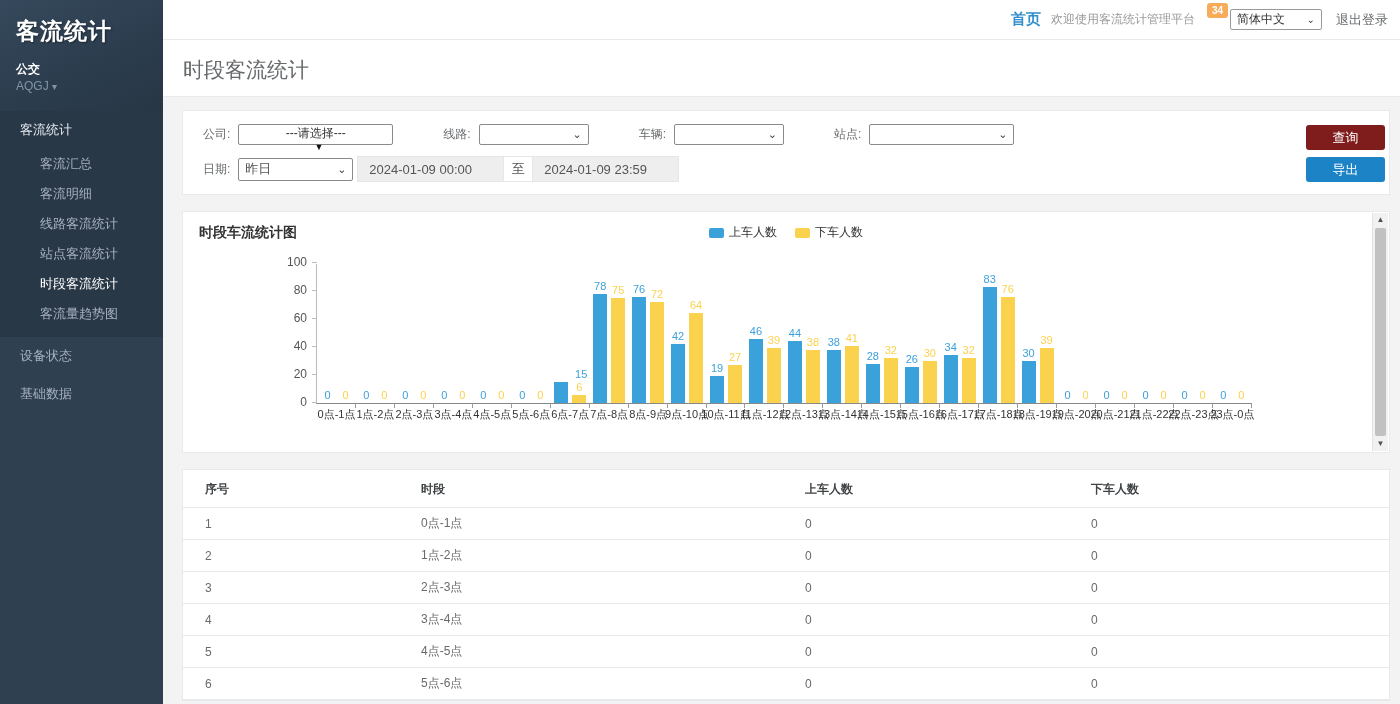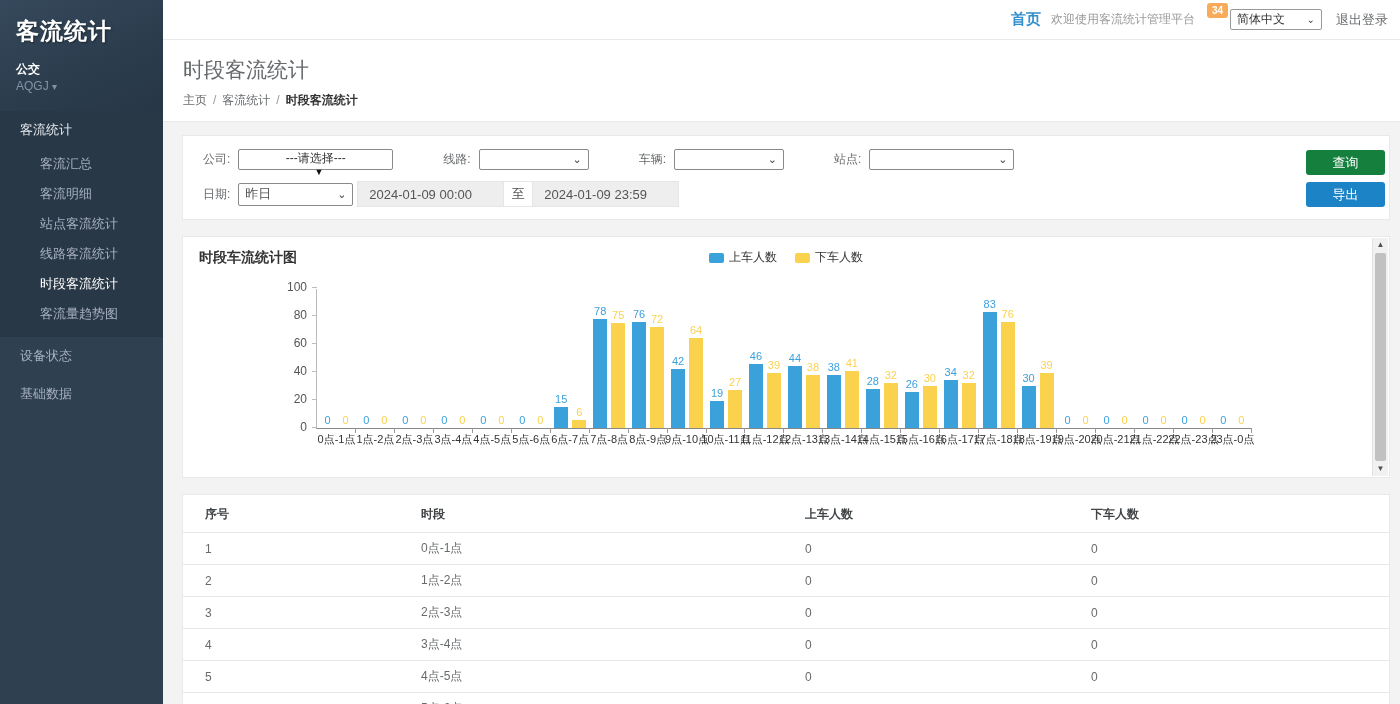--- a/index.html
+++ b/index.html
@@ -62,21 +62,21 @@
   .sel.company { width:155px;flex-direction:column; }
   .sel.line, .sel.vehicle { width:110px; }
   .sel.station { width:145px; }
   .sel.preset { width:115px; height:23px; font-size:13px; color:#555; }
   .date-box { height:26px; width:147px; background:#eeeeee; border:1px solid #e5e6e7;
     font-size:13px; color:#555; display:flex; align-items:center; padding:0 11px; margin-left:4px; }
   .to-box { height:26px; width:28px; background:#ffffff; border:1px solid #e5e6e7; border-left:none;
     border-right:none; font-size:13px; color:#555; display:flex; align-items:center; justify-content:center; }
   .btn { position:absolute; right:4px; width:79px; height:25px; border:none; border-radius:3px;
     color:#fff; font-size:13px; cursor:pointer; font-family:inherit; }
-  .btn-query { top:14px; background:#15803d; }
+  .btn-query { top:14px; background:#7f1d1d; }
   .btn-export { top:46px; background:#1c84c6; }
 
   
   .chart-panel { position:relative; height:242px; margin-bottom:16px; padding:12px 16px; }
   .chart-title { font-size:14px; font-weight:bold; color:#333; }
   .legend { position:absolute; left:50%; transform:translateX(-50%); top:12px;
     display:flex; align-items:center; }
   .legend-item { display:flex; align-items:center; margin:0 9px; }
   .legend-swatch { width:15px; height:10px; border-radius:2px; margin-right:5px; }
   .legend-label { font-size:12px; color:#333; }
@@ -125,22 +125,22 @@
         <span>AQGJ</span>
         <span class="caret">▾</span>
       </div>
     </div>
     <nav id="side-nav">
         <div class="nav-section active">
           <div class="nav-parent">客流统计</div>
           <div class="nav-sub">
             <div class="nav-child">客流汇总</div>
             <div class="nav-child">客流明细</div>
+            <div class="nav-child">线路客流统计</div>
             <div class="nav-child">站点客流统计</div>
-            <div class="nav-child">线路客流统计</div>
             <div class="nav-child current">时段客流统计</div>
             <div class="nav-child">客流量趋势图</div>
           </div>
         </div>
         <div class="nav-section">
           <div class="nav-parent">设备状态</div>
         </div>
         <div class="nav-section">
           <div class="nav-parent">基础数据</div>
         </div>
@@ -155,21 +155,20 @@
       <span class="notif-badge">34</span>
       <div class="lang-select">
         <span>简体中文</span>
         <span class="chev">⌄</span>
       </div>
       <a class="logout-link">退出登录</a>
     </header>
 
     <div class="page-heading">
       <h1>时段客流统计</h1>
-      <div class="breadcrumb" id="breadcrumb"><span class="crumb">主页</span><span class="sep">/</span><span class="crumb">客流统计</span><span class="sep">/</span><span class="crumb last">时段客流统计</span></div>
     </div>
 
     <div class="content">
 
       <section class="panel filter-panel">
         <div class="f-row">
           <div class="f-item">
             <span class="f-label">公司:</span>
             <div class="sel company">
               <span>---请选择---</span>
@@ -300,21 +299,21 @@
                 <div class="bar" style="height: 0px; background: rgb(59, 161, 219);"></div>
               </div>
               <div class="bar-wrap">
                 <div class="bar-value" style="color: rgb(251, 210, 77); bottom: 2px;">0</div>
                 <div class="bar" style="height: 0px; background: rgb(251, 210, 77);"></div>
               </div>
               <div class="x-label">5点-6点</div>
             </div>
             <div class="bar-group">
               <div class="bar-wrap">
-                <div class="bar-value" style="color: rgb(59, 161, 219); bottom: 23px;">15</div>
+                <div class="bar-value" style="color: rgb(59, 161, 219); bottom: 23px; margin-left: 20px;">15</div>
                 <div class="bar" style="height: 21px; background: rgb(59, 161, 219);"></div>
               </div>
               <div class="bar-wrap">
                 <div class="bar-value" style="color: rgb(251, 210, 77); bottom: 10.4px;">6</div>
                 <div class="bar" style="height: 8.4px; background: rgb(251, 210, 77);"></div>
               </div>
               <div class="x-label">6点-7点</div>
             </div>
             <div class="bar-group">
               <div class="bar-wrap">

